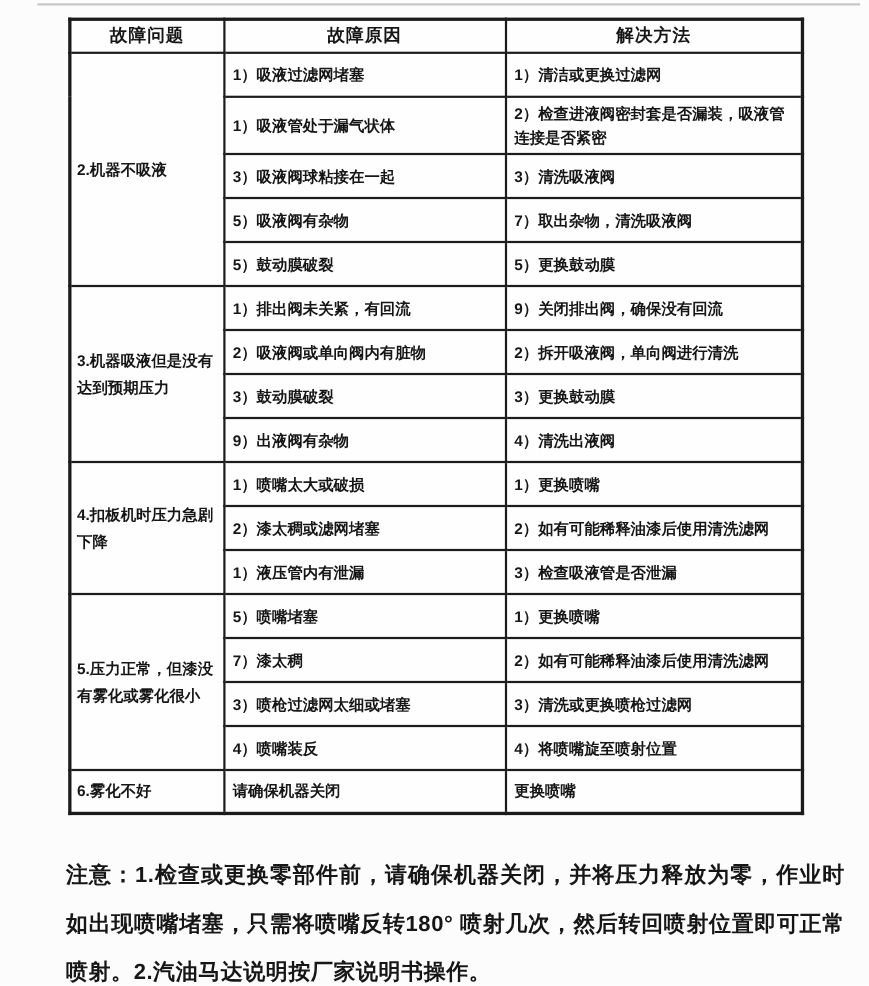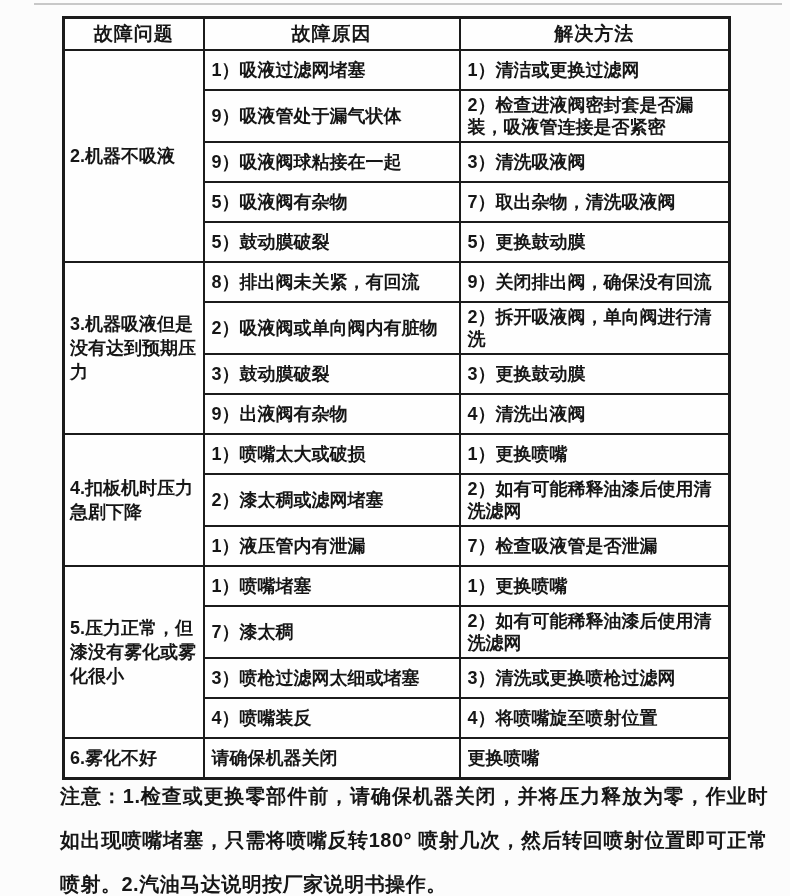--- a/index.html
+++ b/index.html
@@ -25,29 +25,29 @@
   }
   col.c1 { width:140px; }
   col.c2 { width:256px; }
   col.c3 { width:270px; }
   th, td {
     border:2px solid #1b1b1b;
     font-weight:bold;
     box-sizing:border-box;
   }
   th {
-    font-size:19px;
+    font-size:16px;
     height:30px;
     text-align:center;
     padding:2px 4px;
     letter-spacing:1px;
   }
   tbody tr { height:40px; }
   td {
-    font-size:18px;
+    font-size:14px;
     line-height:22px;
     vertical-align:middle;
     padding:3px 7px;
     text-align:left;
   }
   td.problem {
     padding:3px 4px 3px 5px;
     line-height:24px;
   }
   p.note {
@@ -82,38 +82,38 @@
         <th>解决方法</th>
       </tr>
     </thead>
     <tbody>
         <tr>
           <td class="problem" rowspan="5">2.机器不吸液</td>
           <td class="cause">1）吸液过滤网堵塞</td>
           <td class="solution">1）清洁或更换过滤网</td>
         </tr>
         <tr>
-          <td class="cause">9）吸液管处于漏气状体</td>
+          <td class="cause">1）吸液管处于漏气状体</td>
           <td class="solution">2）检查进液阀密封套是否漏装，吸液管连接是否紧密</td>
         </tr>
         <tr>
-          <td class="cause">9）吸液阀球粘接在一起</td>
+          <td class="cause">3）吸液阀球粘接在一起</td>
           <td class="solution">3）清洗吸液阀</td>
         </tr>
         <tr>
           <td class="cause">5）吸液阀有杂物</td>
           <td class="solution">7）取出杂物，清洗吸液阀</td>
         </tr>
         <tr>
           <td class="cause">5）鼓动膜破裂</td>
           <td class="solution">5）更换鼓动膜</td>
         </tr>
         <tr>
           <td class="problem" rowspan="4">3.机器吸液但是没有达到预期压力</td>
-          <td class="cause">8）排出阀未关紧，有回流</td>
+          <td class="cause">1）排出阀未关紧，有回流</td>
           <td class="solution">9）关闭排出阀，确保没有回流</td>
         </tr>
         <tr>
           <td class="cause">2）吸液阀或单向阀内有脏物</td>
           <td class="solution">2）拆开吸液阀，单向阀进行清洗</td>
         </tr>
         <tr>
           <td class="cause">3）鼓动膜破裂</td>
           <td class="solution">3）更换鼓动膜</td>
         </tr>
@@ -125,25 +125,25 @@
           <td class="problem" rowspan="3">4.扣板机时压力急剧下降</td>
           <td class="cause">1）喷嘴太大或破损</td>
           <td class="solution">1）更换喷嘴</td>
         </tr>
         <tr>
           <td class="cause">2）漆太稠或滤网堵塞</td>
           <td class="solution">2）如有可能稀释油漆后使用清洗滤网</td>
         </tr>
         <tr>
           <td class="cause">1）液压管内有泄漏</td>
-          <td class="solution">7）检查吸液管是否泄漏</td>
+          <td class="solution">3）检查吸液管是否泄漏</td>
         </tr>
         <tr>
           <td class="problem" rowspan="4">5.压力正常，但漆没有雾化或雾化很小</td>
-          <td class="cause">1）喷嘴堵塞</td>
+          <td class="cause">5）喷嘴堵塞</td>
           <td class="solution">1）更换喷嘴</td>
         </tr>
         <tr>
           <td class="cause">7）漆太稠</td>
           <td class="solution">2）如有可能稀释油漆后使用清洗滤网</td>
         </tr>
         <tr>
           <td class="cause">3）喷枪过滤网太细或堵塞</td>
           <td class="solution">3）清洗或更换喷枪过滤网</td>
         </tr>

